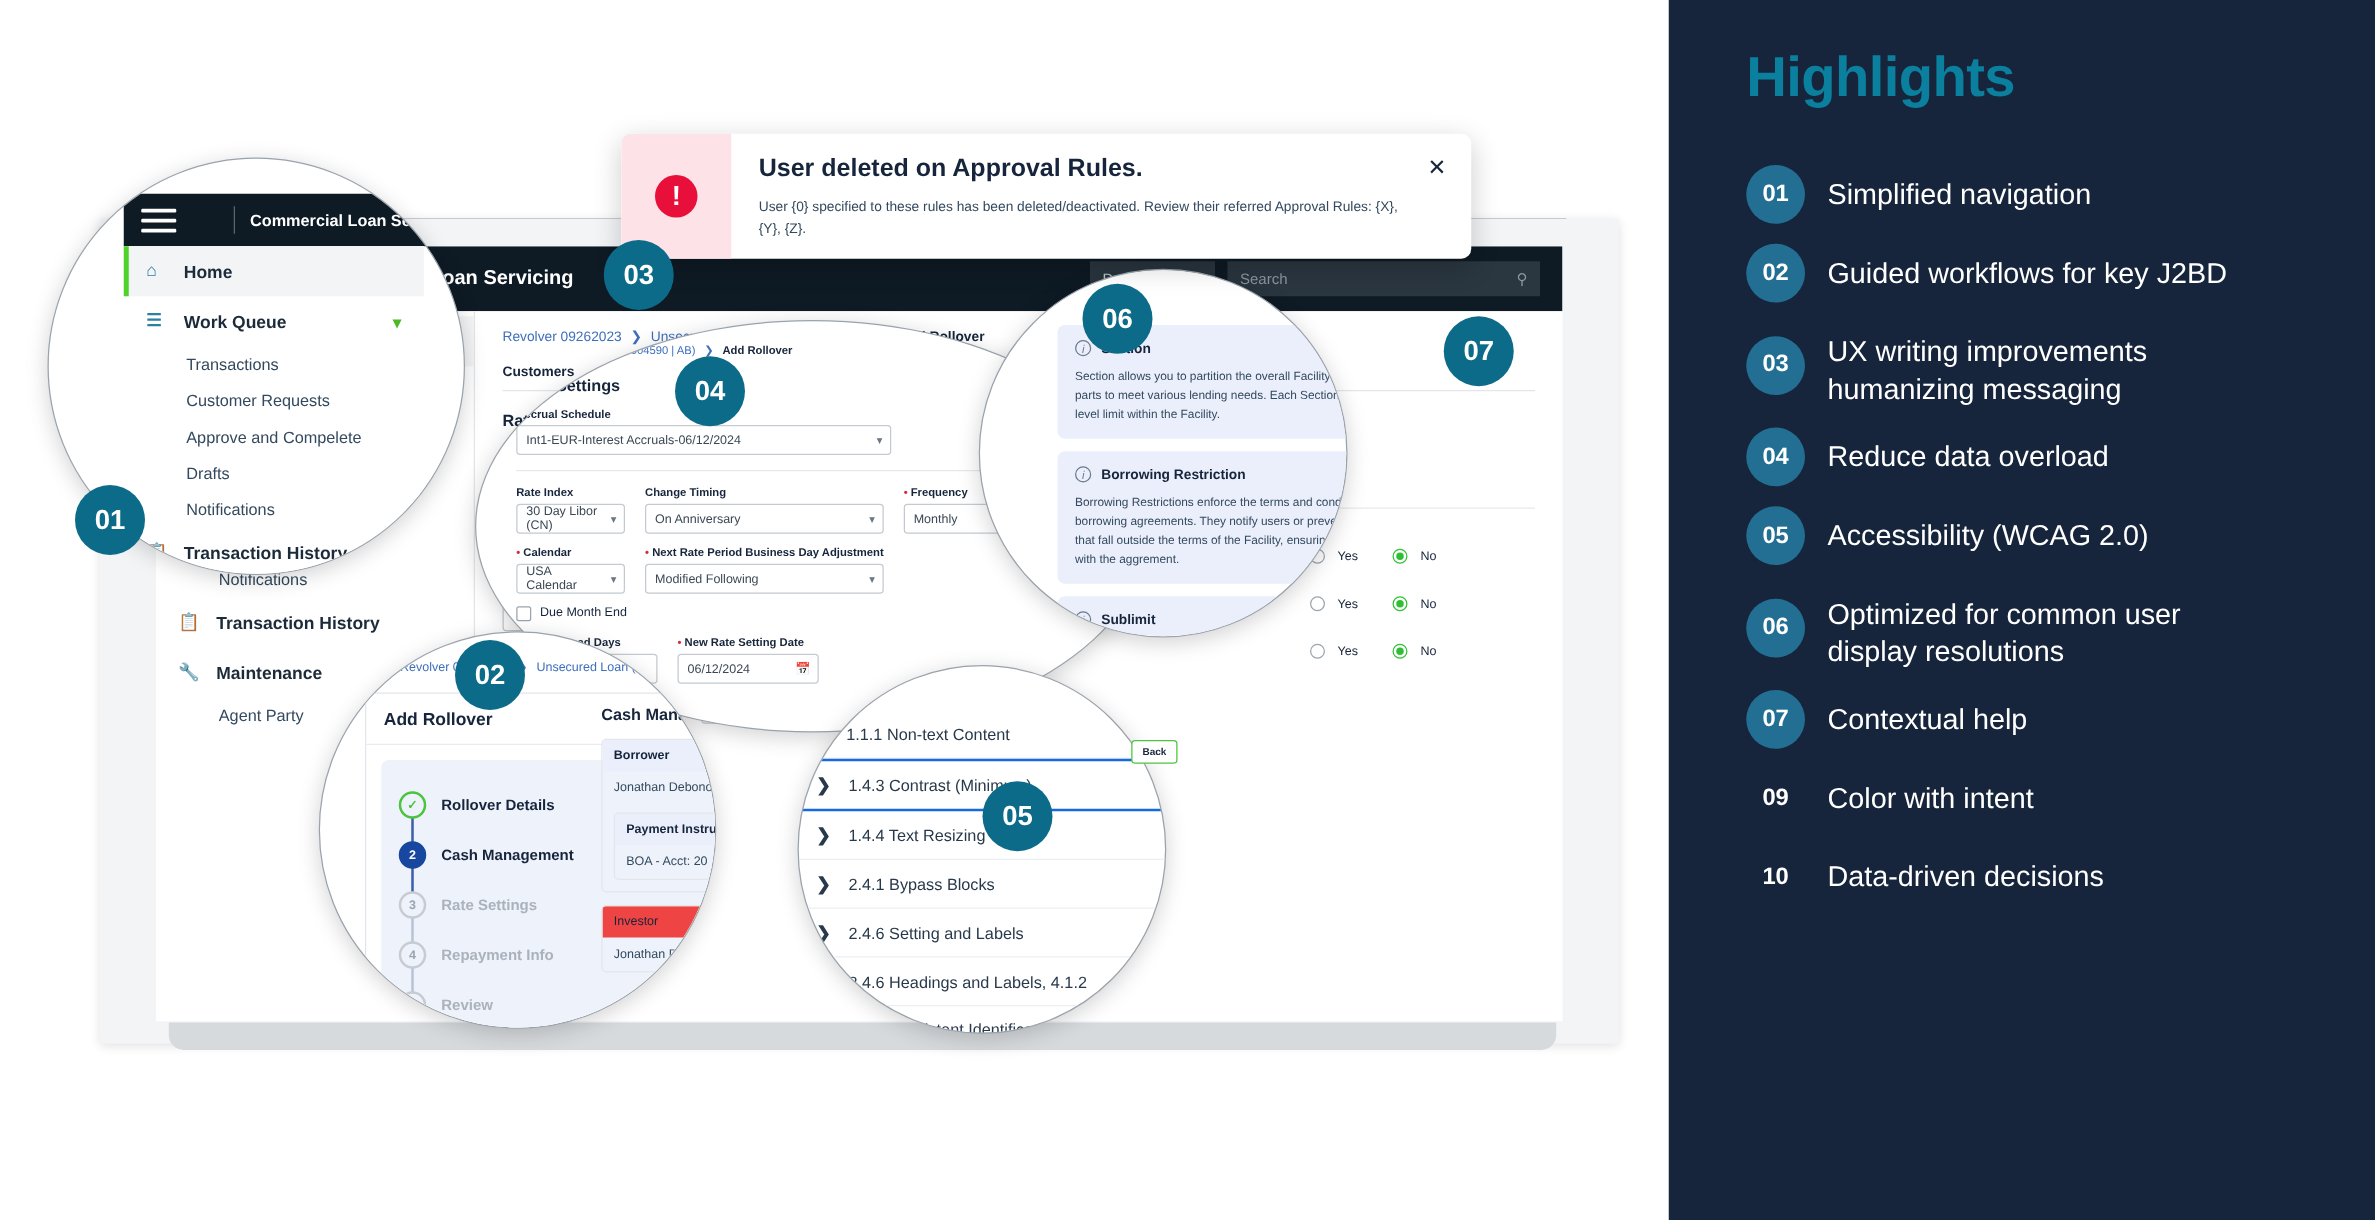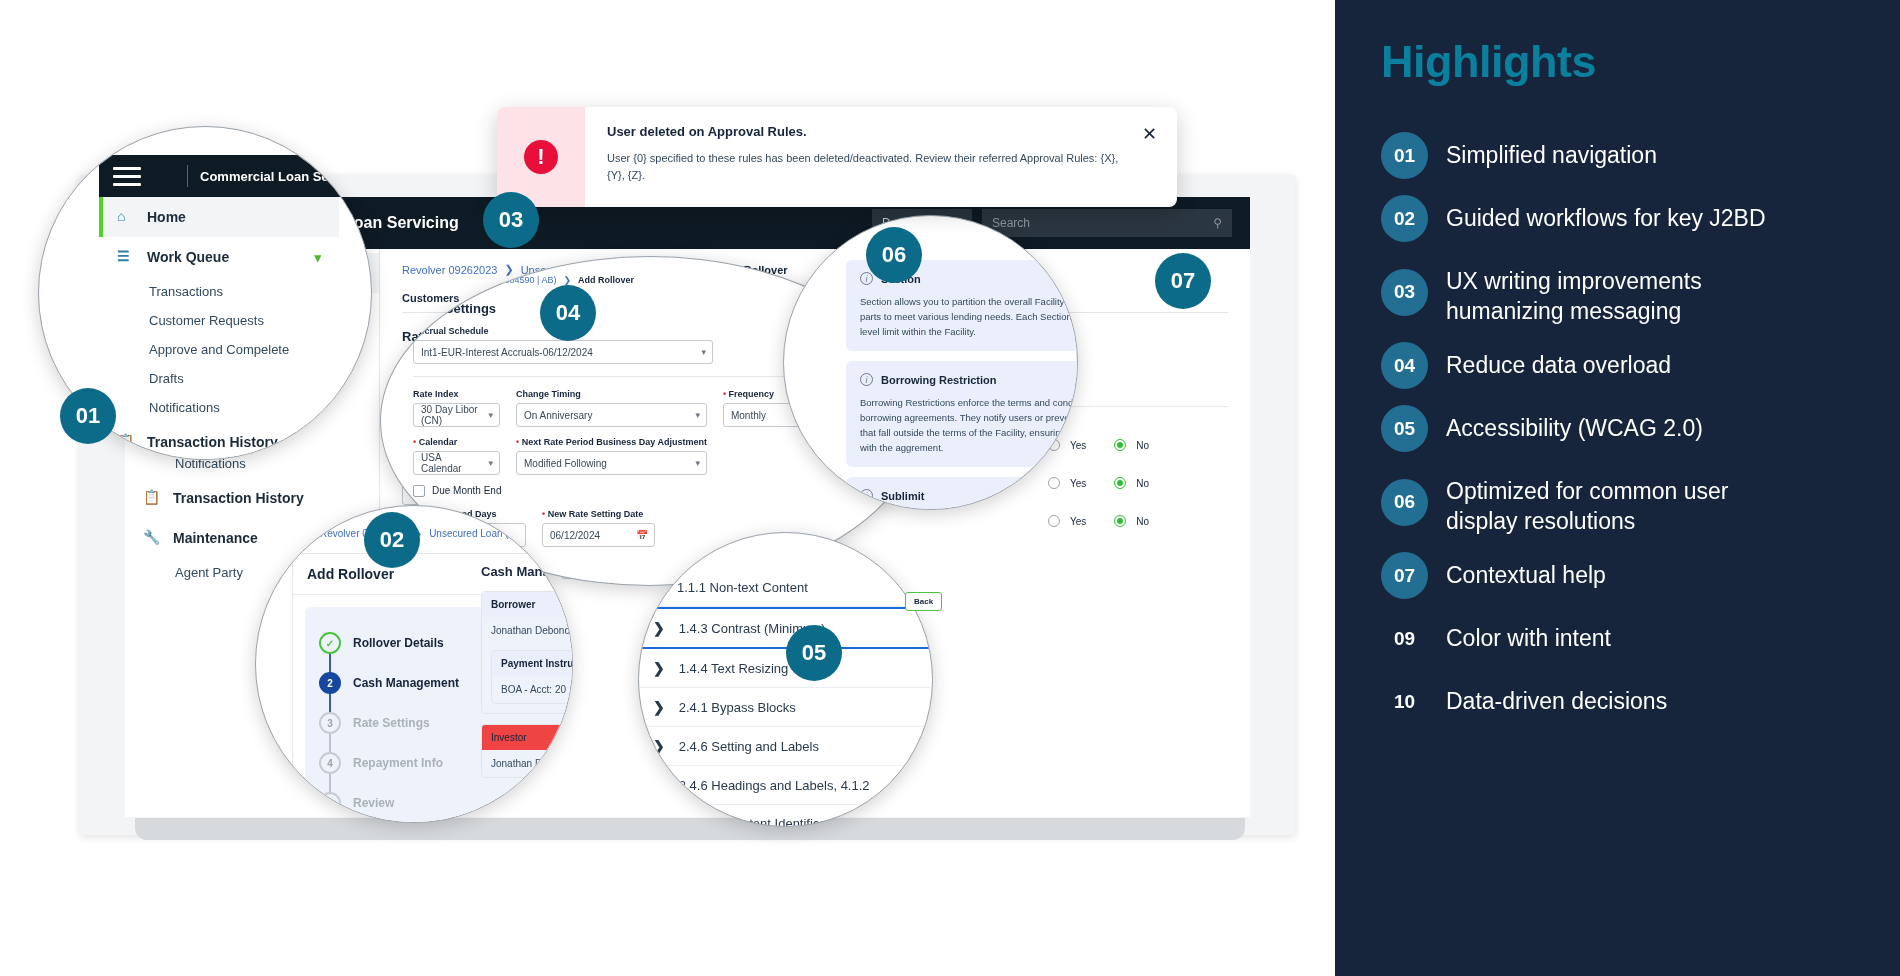--- a/index.html
+++ b/index.html
@@ -9,21 +9,21 @@
     background: #ffffff;
     overflow: hidden;
   }
   .page { position: relative; width: 1900px; height: 976px; background:#fff; }
 
   
   .highlights-panel {
     position: absolute; right: 0; top: 0;
     width: 565px; height: 976px;
     background: #16253b;
-    padding: 36px 40px 0 46px;
+    padding: 36px 40px 0 62px;
   }
   .highlights-title {
     color: #0b7f9e;
     font-size: 45px;
     font-weight: bold;
     letter-spacing: -0.5px;
     margin-bottom: 44px;
   }
   .hl-list { display: flex; flex-direction: column; }
   .hl-item { display: flex; align-items: flex-start; margin-bottom: 16px; }
@@ -159,21 +159,21 @@
   }
   .toast-ico-col {
     width:88px; background:#fde3e7; display:flex; align-items:center; justify-content:center;
   }
   .toast-ico {
     width:34px; height:34px; border-radius:50%; background:#e8103a;
     color:#fff; font-weight:bold; font-size:22px;
     display:flex; align-items:center; justify-content:center; line-height:1;
   }
   .toast-body { flex:1; padding:17px 22px 0 22px; }
-  .toast-title { font-size:13px; font-weight:bold; color:#16253b; margin-bottom:11px; }
+  .toast-title { font-size:20px; font-weight:bold; color:#16253b; margin-bottom:11px; }
   .toast-msg { font-size:11px; color:#33495e; line-height:17px; max-width:530px; }
   .toast-close { padding:16px 20px 0 0; font-size:18px; color:#16253b; }
 
   
   .m01 { left:38px; top:126px; width:334px; height:334px; }
   .m01 .content { position:absolute; left:60px; top:28px; width:420px; }
   .m01 .topstrip { height:42px; background:#0e1a24; display:flex; align-items:center; padding:0 14px; }
   .m01 .topstrip .brand-divider { margin:0 12px 0 46px; height:22px; }
   .m01 .topstrip .brand-name { font-size:13px; }
 

